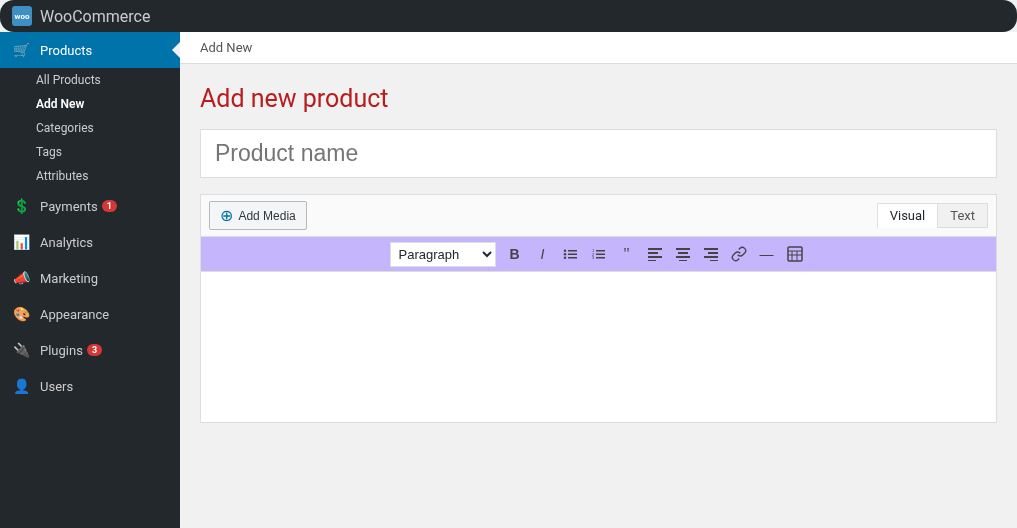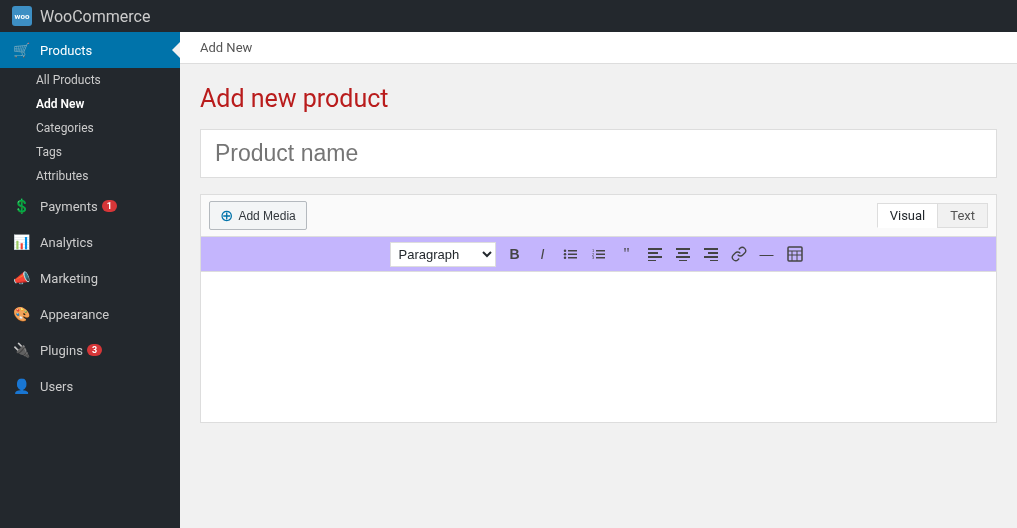--- a/index.html
+++ b/index.html
@@ -6,20 +6,21 @@
     body { font-family: -apple-system, BlinkMacSystemFont, "Segoe UI", Roboto, sans-serif; display: flex; flex-direction: column; height: 528px; width: 1017px; overflow: hidden; background: #f1f1f1; }
 
     
     .admin-bar {
       background: #23282d;
       height: 32px;
       display: flex;
       align-items: center;
       padding: 0 12px;
       flex-shrink: 0;
+      border-radius: 14px;
     }
     .admin-bar-logo {
       width: 20px; height: 20px;
       background: #3d8fc4;
       border-radius: 3px;
       display: flex; align-items: center; justify-content: center;
       color: white; font-size: 10px; font-weight: bold;
       margin-right: 8px;
     }
     .admin-bar-title {

